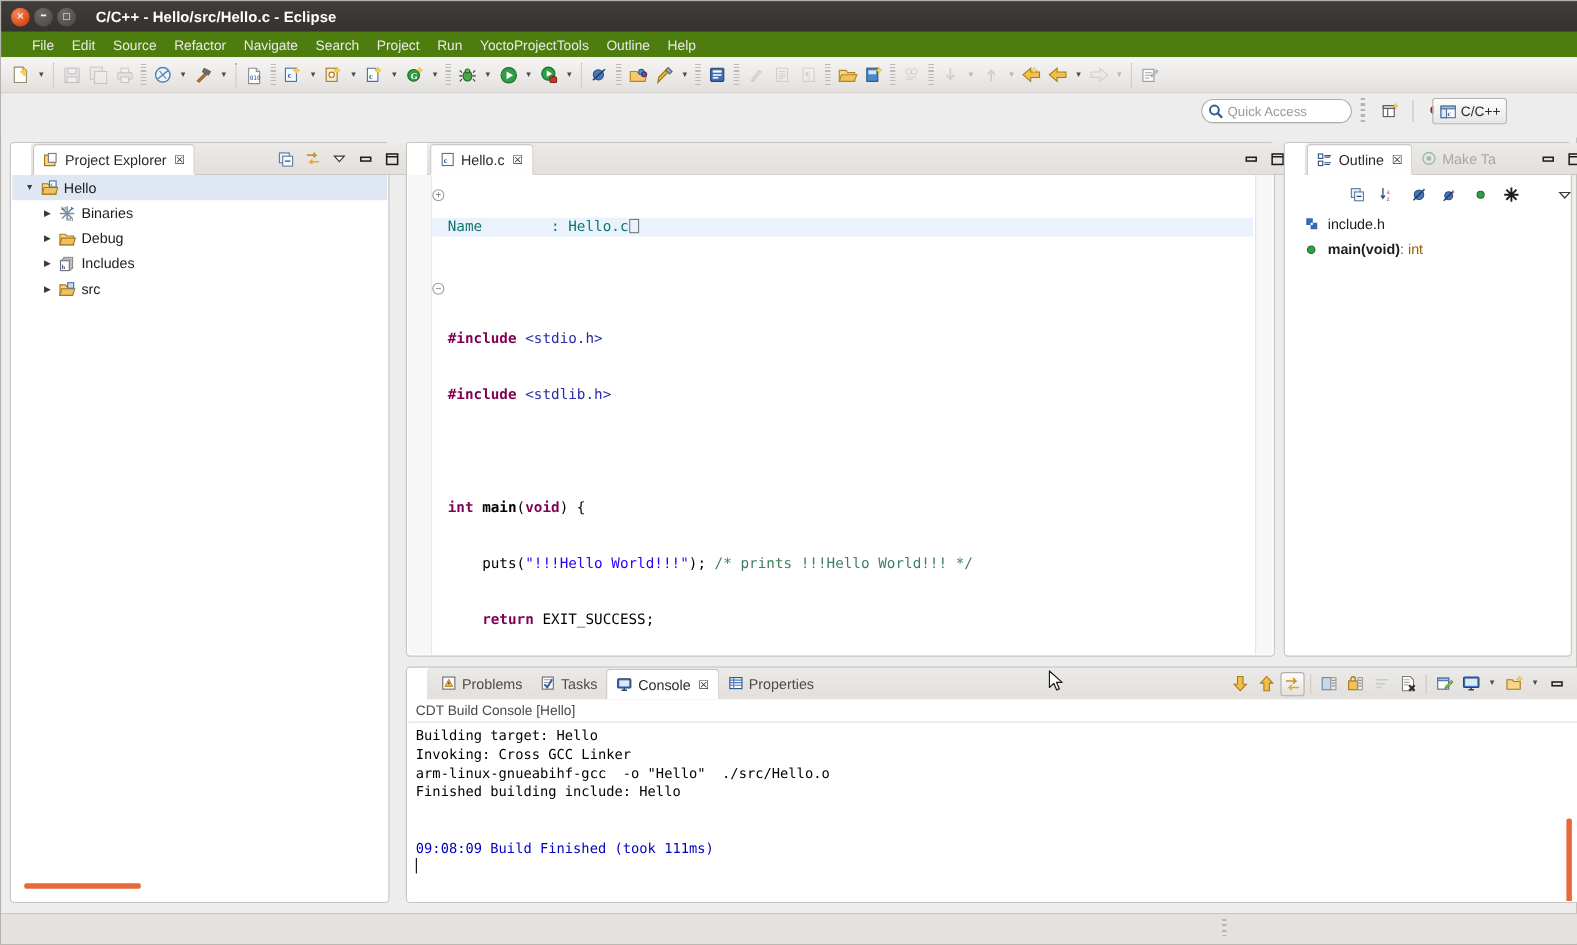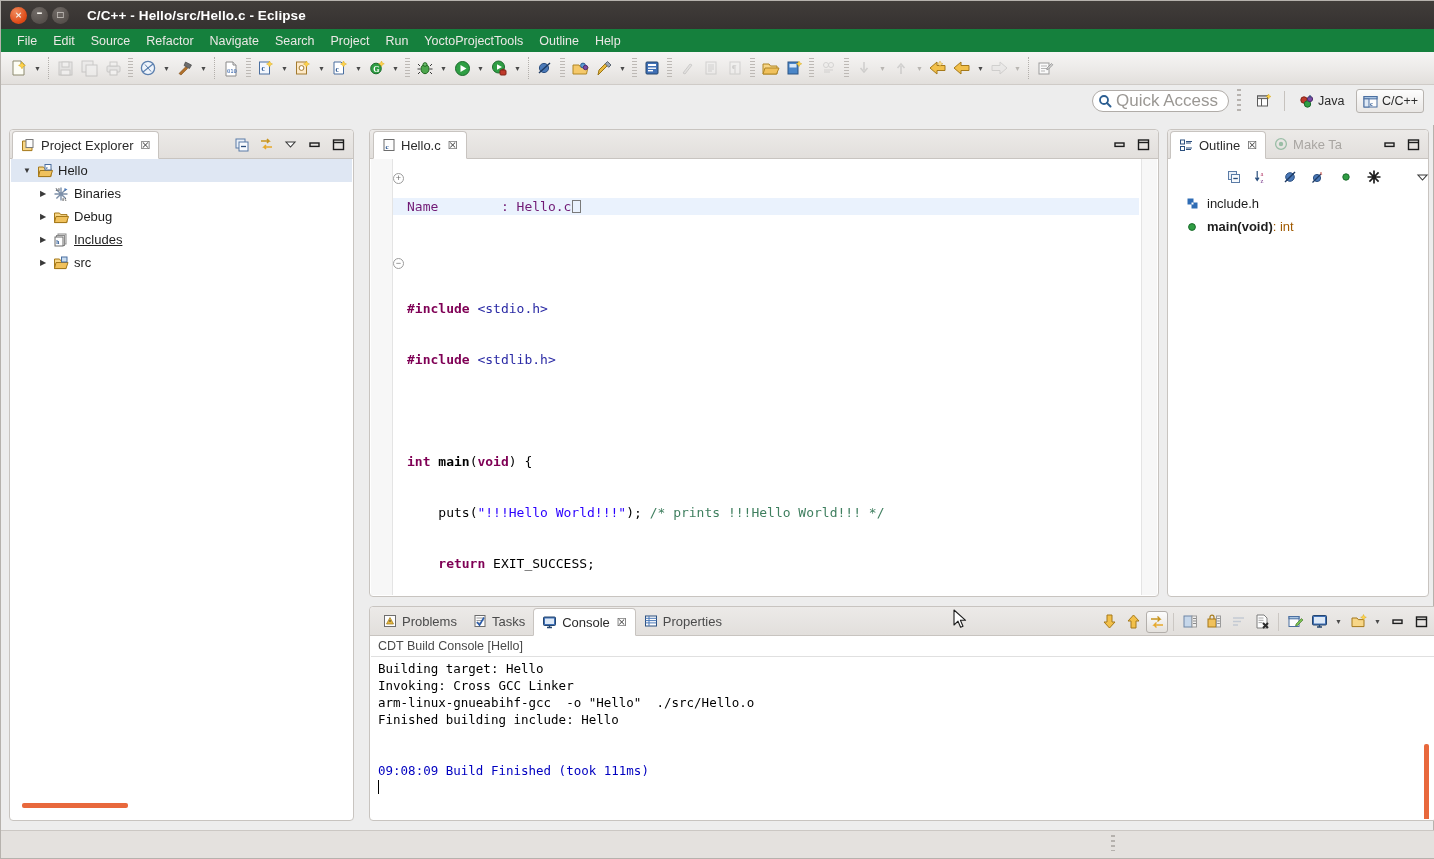--- a/index.html
+++ b/index.html
@@ -37,22 +37,22 @@
   .wbtn.min .glyph { font-size: 12px; margin-top: -4px; }
   .wbtn.max .glyph { font-size: 8px; }
   .title-text {
     margin-left: 18px; color: #ffffff; font-size: 13.5px; font-weight: bold;
     letter-spacing: 0.1px;
   }
 
   
   .menubar {
     position: absolute; left: 0; top: 28px; width: 1434px; height: 23px;
-    background: #15803d;
-    display: flex; align-items: center; padding-left: 8px;
+    background: #4d7c0f;
+    display: flex; align-items: center; padding-left: 20px;
   }
   .menu-item {
     color: #ebe8e5; font-size: 12.5px; padding: 2px 8px; cursor: default;
     white-space: nowrap;
   }
 
   
   .toolbar {
     position: absolute; left:0; top: 51px; width: 1434px; height: 33px;
     background: linear-gradient(to bottom, #f6f5f4 0%, #eceae8 55%, #e2dfdc 100%);
@@ -80,53 +80,53 @@
   
   .qa-row {
     position: absolute; left: 0; top: 84px; width: 1434px; height: 40px;
     background: #ededed;
   }
   .qaccess {
     position: absolute; left: 1091px; top: 89px; width: 137px; height: 22px;
     background: #ffffff; border: 1px solid #b0aca8; border-radius: 11px;
     display: flex; align-items: center; padding-left: 5px;
   }
-  .qaccess .ph { color: #9b9894; font-size: 17px; margin-left: 4px; }
+  .qaccess .ph { color: #9b9894; font-size: 12px; margin-left: 4px; }
   .persp-grip {
     position: absolute; left: 1236px; top: 88px; width: 4px; height: 24px;
     background-image: repeating-linear-gradient(to bottom, #b7b3af 0 2px, transparent 2px 5px);
   }
   .persp-new {
     position: absolute; left: 1250px; top: 88px; width: 26px; height: 24px;
     display: flex; align-items: center; justify-content: center;
   }
   .persp-divider {
     position: absolute; left: 1283px; top: 90px; width: 1px; height: 20px;
     background: #c6c2be;
   }
   .persp-btn {
     position: absolute; height: 24px; display: flex; align-items: center; gap: 3px;
     padding: 0 5px; font-size: 12.5px; color: #2b2b2b; border-radius: 3px;
   }
   .persp-btn.java { left: 1292px; top: 88px; }
   .persp-btn.cpp {
-    left: 1355px; top: 88px;
+    left: 1301px; top: 88px;
     background: linear-gradient(to bottom,#fdfdfd,#e9e7e5);
     border: 1px solid #b8b4b0;
   }
 
   
   .panel {
     position: absolute;
     background: #ffffff;
     border: 1px solid #c8c4c0;
     border-radius: 4px;
   }
   .tabrow {
-    position: absolute; left: 0; top: 0; height: 29px; width: 100%;
+    position: absolute; left: 18px; top: 0; height: 29px; width: 100%;
     background: linear-gradient(to bottom,#eceae8,#e2dfdc);
     border-bottom: 1px solid #c8c4c0;
     border-radius: 4px 4px 0 0;
     display: flex; align-items: flex-end;
   }
   .tab {
     height: 28px; display: flex; align-items: center; gap: 5px;
     padding: 0 8px; font-size: 13px; color: #2b2b2b; white-space: nowrap;
   }
   .tab.active {
@@ -176,21 +176,21 @@
   }
   .ed-vscroll-track {
     position: absolute; right: 1px; top: 0; width: 14px; bottom: 0; background: #fafafa;
   }
   .cl-hl { background: #eaf2fd; display: block; }
   .kw { color: #7f0055; font-weight: bold; }
   .pre { color: #7f0055; font-weight: bold; }
   .inc { color: #2a2aa5; }
   .str { color: #2a00ff; }
   .cmt { color: #3f7f5f; }
-  .doc { color: #701a75; margin-top: 21px; }
+  .doc { color: #0f766e; margin-top: 21px; }
   .fold {
     display: inline-block; width: 11px; height: 11px; border: 1px solid #9c9c9c;
     border-radius: 50%; font-size: 9px; line-height: 9px; text-align: center;
     color: #6b6b6b; background: #fff;
   }
 
   
   .console-body { position: absolute; left: 1px; top: 29px; right: 1px; bottom: 1px; background: #ffffff; overflow: hidden;}
   .console-title {
     font-size: 12.5px; color: #4a4a4a; padding: 3px 0 3px 7px;
@@ -602,21 +602,21 @@
         <div class="trow" style="padding-left: 24px;">
           <span class="twist">▶</span>
           <span class="ticon">
             <svg width="16" height="16" viewBox="0 0 16 16">
               <rect x="5" y="2" width="8" height="10" fill="#f2f2f2" stroke="#8a8a8a"></rect>
               <rect x="3.5" y="3.5" width="8" height="10" fill="#fafafa" stroke="#8a8a8a"></rect>
               <rect x="2" y="5" width="8" height="9" fill="#fdfdfd" stroke="#6d6d6d"></rect>
               <text x="3.2" y="12.3" font-size="5.5" fill="#1e4d8c" font-family="serif" font-weight="bold">h</text>
             </svg>
           </span>
-          <span style="margin-left: 3px; text-decoration: underline;">Includes</span>
+          <span style="margin-left: 3px;">Includes</span>
         </div>
         <div class="trow" style="padding-left: 24px;">
           <span class="twist">▶</span>
           <span class="ticon">
             <svg width="16" height="16" viewBox="0 0 16 16">
               <path d="M1.5 4 h5 l1.2 1.6 H13 v8 H1.5z" fill="#f7d687" stroke="#a5791a"></path>
               <path d="M3 7.5 H15 l-2 6 H1.5z" fill="#f0c15c" stroke="#a5791a"></path>
               <rect x="8.5" y="2" width="5.5" height="5" fill="#c8dcf0" stroke="#4b6fa0"></rect>
             </svg>
           </span>

